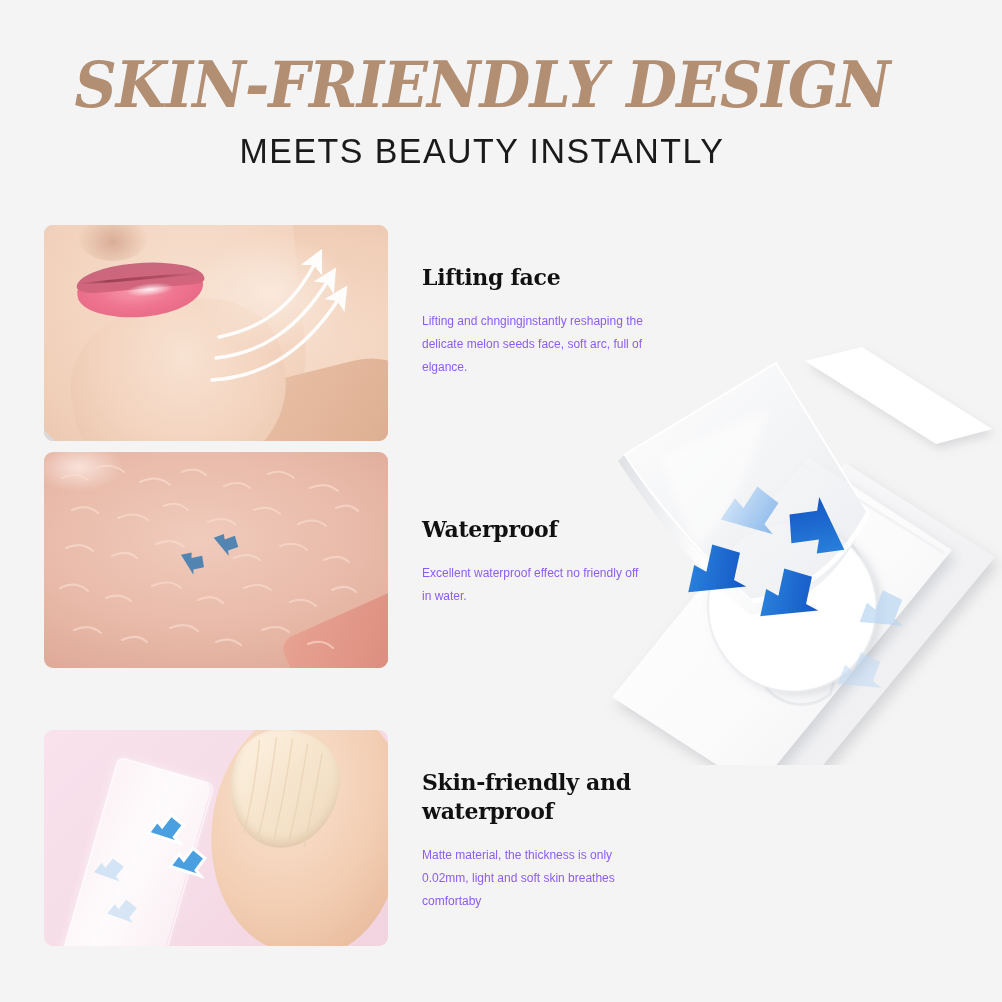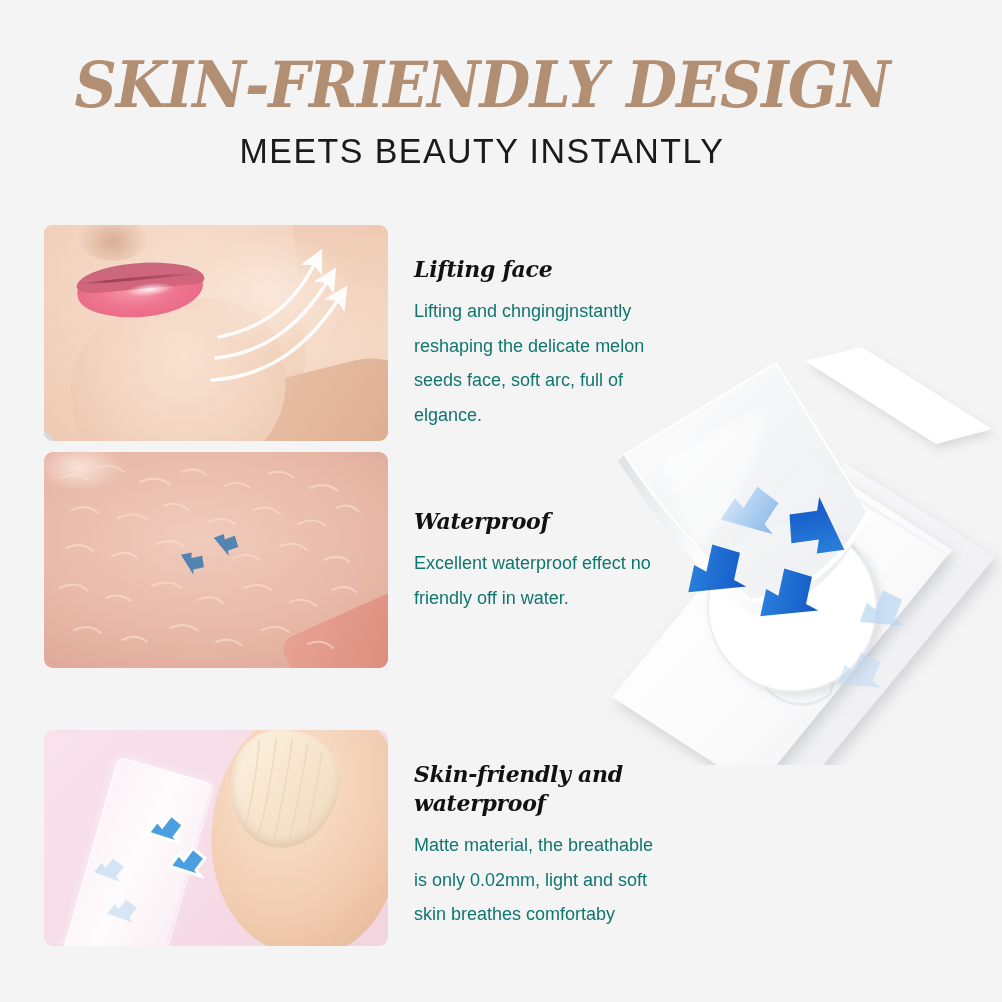--- a/index.html
+++ b/index.html
@@ -67,36 +67,35 @@
     background: #ddd;
   }
 
   .feature-text {
     position: absolute;
     left: 414px;
     top: 0;
     width: 240px;
   }
   .feature-heading {
-    margin: 0;
+    margin: 8px;
     font-family: "DejaVu Serif", serif;
     font-weight: bold;
-    font-style: italic;
     font-size: 22px;
     line-height: 1.32;
     color: #111;
     letter-spacing: -0.3px;
   }
   .feature-body {
-    margin: 0;
+    margin: 8px;
     padding-top: 10px;
     font-family: "Liberation Sans", sans-serif;
-    font-size: 18px;
+    font-size: 12px;
     line-height: 1.92;
-    color: #0f766e;
+    color: #8b5cf6;
   }
   #feature-row-0 .feature-text { top: 30px; }
   #feature-row-1 .feature-text { top: 55px; }
   #feature-row-2 .feature-text { top: 30px; }
 
   
   .ph-face {
     background:
       radial-gradient(ellipse 120% 95% at 72% 55%, #f6ddcb 0%, #f0cdb6 55%, #e3b99e 100%),
       #eccdb7;
@@ -340,21 +339,21 @@
         <path d="M104,96 l12,-9 l3,7 l12,-9 l9,13 l-12,9 l3,7 z" fill="#4a9fe0" stroke="#ffffff" stroke-width="3" transform="rotate(-32 118,108)"></path>
         <path d="M134,122 l12,-9 l3,7 l12,-9 l9,13 l-12,9 l3,7 z" fill="#4a9fe0" stroke="#ffffff" stroke-width="3" transform="rotate(-32 148,134)"></path>
         <path d="M62,150 l10,-7 l2,6 l10,-7 l8,11 l-10,7 l2,6 z" fill="#bcd9f2" opacity=".65" transform="rotate(-32 74,160)"></path>
         <path d="M86,186 l10,-7 l2,6 l10,-7 l8,11 l-10,7 l2,6 z" fill="#bcd9f2" opacity=".6" transform="rotate(-32 98,196)"></path>
       </g>
     </svg>
   </div>
 
   <div class="feature-text">
     <h2 class="feature-heading">Skin-friendly and waterproof</h2>
-    <p class="feature-body">Matte material, the breathable is only 0.02mm, light and soft skin breathes comfortaby</p>
+    <p class="feature-body">Matte material, the thickness is only 0.02mm, light and soft skin breathes comfortaby</p>
   </div>
 </div>
 
 <div id="hero-product">
   <svg viewBox="0 0 402 420" width="402" height="420">
     <defs>
       <linearGradient id="sheetG" x1="0" y1="0" x2="1" y2="1">
         <stop offset="0%" stop-color="#ffffff"></stop>
         <stop offset="55%" stop-color="#fbfbfc"></stop>
         <stop offset="100%" stop-color="#eeeef0"></stop>

